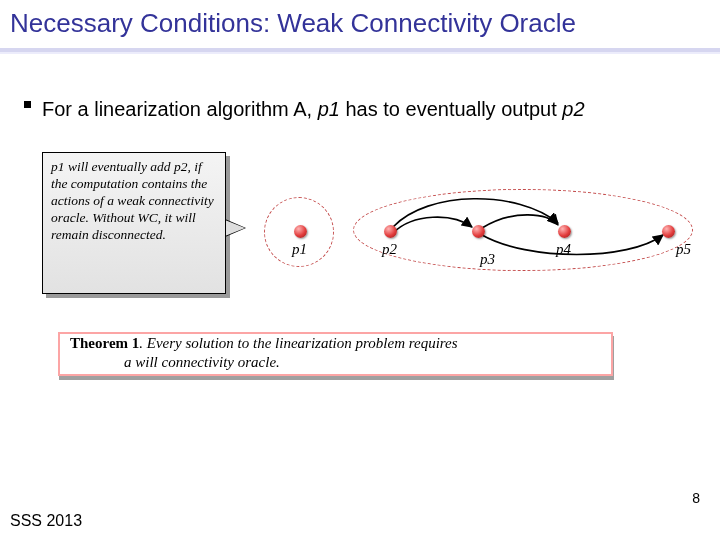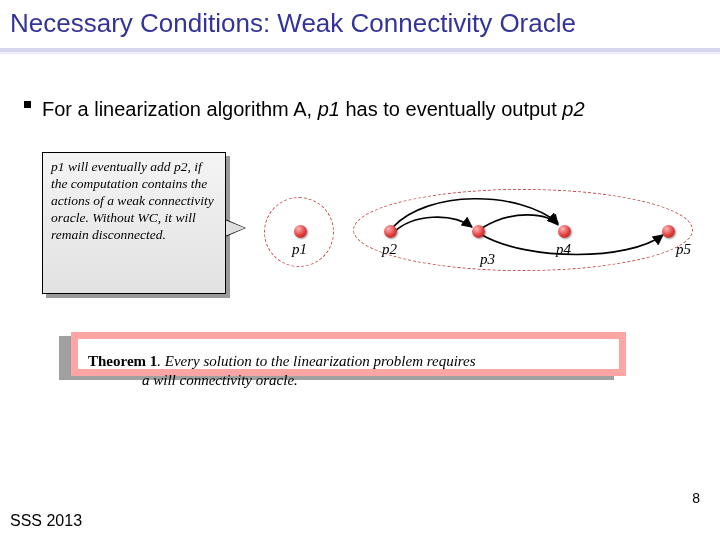--- a/index.html
+++ b/index.html
@@ -17,21 +17,21 @@
   .callout-box { position:absolute; left:0; top:0; width: 184px; height: 142px; background: linear-gradient(180deg,#f4f4f4 0%,#e2e2e2 100%); border:1px solid #000; padding:6px 8px; font-size: 13.5px; font-style: italic; line-height: 1.25; font-family: "Times New Roman", Times, serif; }
   .callout-wedge { position:absolute; left:183px; top:68px; width:0; height:0; border-top:8px solid transparent; border-bottom:8px solid transparent; border-left:20px solid #dedede; }
   .callout-wedge-outline { position:absolute; left:183px; top:67px; width:0; height:0; border-top:9px solid transparent; border-bottom:9px solid transparent; border-left:21px solid #000; }
   .diagram { position:absolute; left: 258px; top: 195px; width: 440px; height: 90px; }
   .partition { position:absolute; border:1.5px dashed #c34a4a; border-radius: 50%; }
   .node { position:absolute; width:13px; height:13px; border-radius:50%; background: radial-gradient(circle at 35% 30%, #ffb3b3 0%, #e23b3b 55%, #8a1d1d 100%); box-shadow: 1px 1px 2px rgba(0,0,0,.4); }
   .node-label { position:absolute; font-family:"Times New Roman",Times,serif; font-style:italic; font-size:15px; }
   svg.edges { position:absolute; left:0; top:0; overflow:visible; }
   .theorem-group { position:absolute; left: 55px; top: 332px; width: 560px; height: 50px; }
   .theorem-shadow { position:absolute; left:4px; top:4px; width:555px; height:44px; background:#a0a0a0; }
-  .theorem-box { position:absolute; left:16px; top:0; width:555px; height:44px; background:#fff; border:7px solid #fca5a5; padding:13px 10px; font-family:"Times New Roman",Times,serif; font-size:15px; line-height:1.25; }
+  .theorem-box { position:absolute; left:3px; top:0; width:555px; height:44px; background:#fff; border:2px solid #fca5a5; padding:0 10px; font-family:"Times New Roman",Times,serif; font-size:15px; line-height:1.25; }
   .bold { font-weight:bold; }
   .page-num { position:absolute; right: 20px; bottom: 34px; font-size: 14px; color:#000; }
   .footer { position:absolute; left: 10px; bottom: 10px; font-size: 16px; color:#000; }
 </style>
 </head>
 <body>
 
 <div class="slide">
 
   <div class="title">Necessary Conditions: Weak Connectivity Oracle</div>

